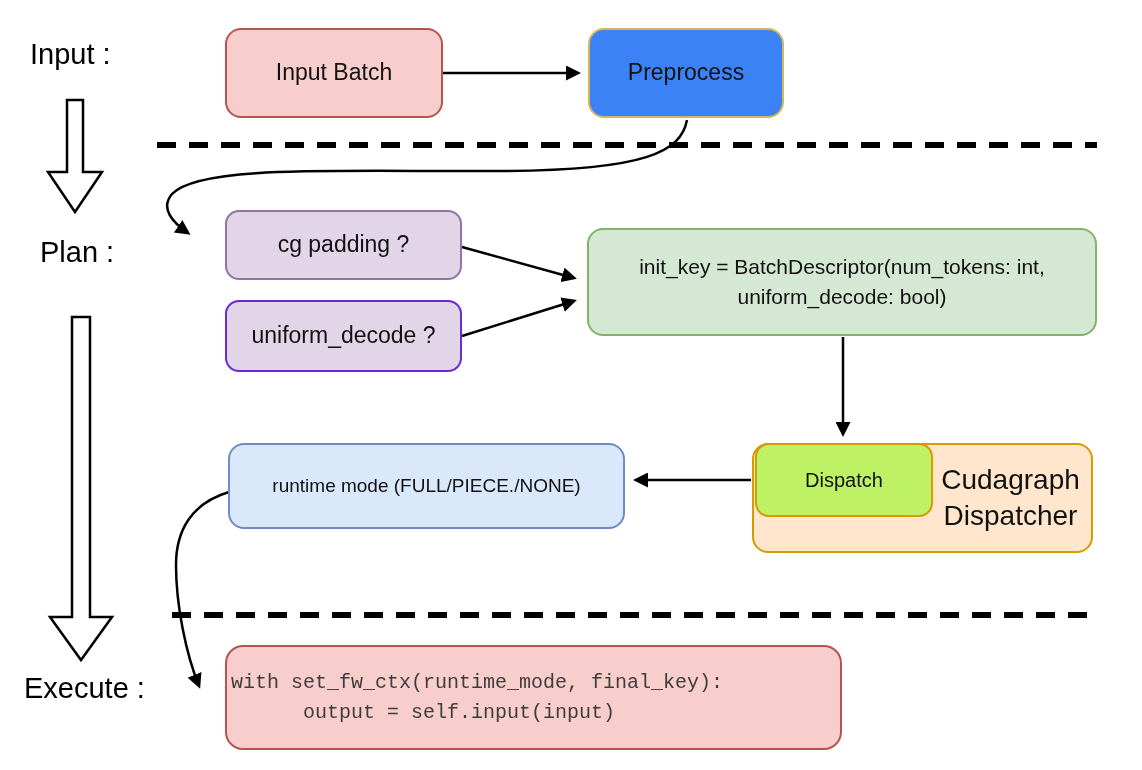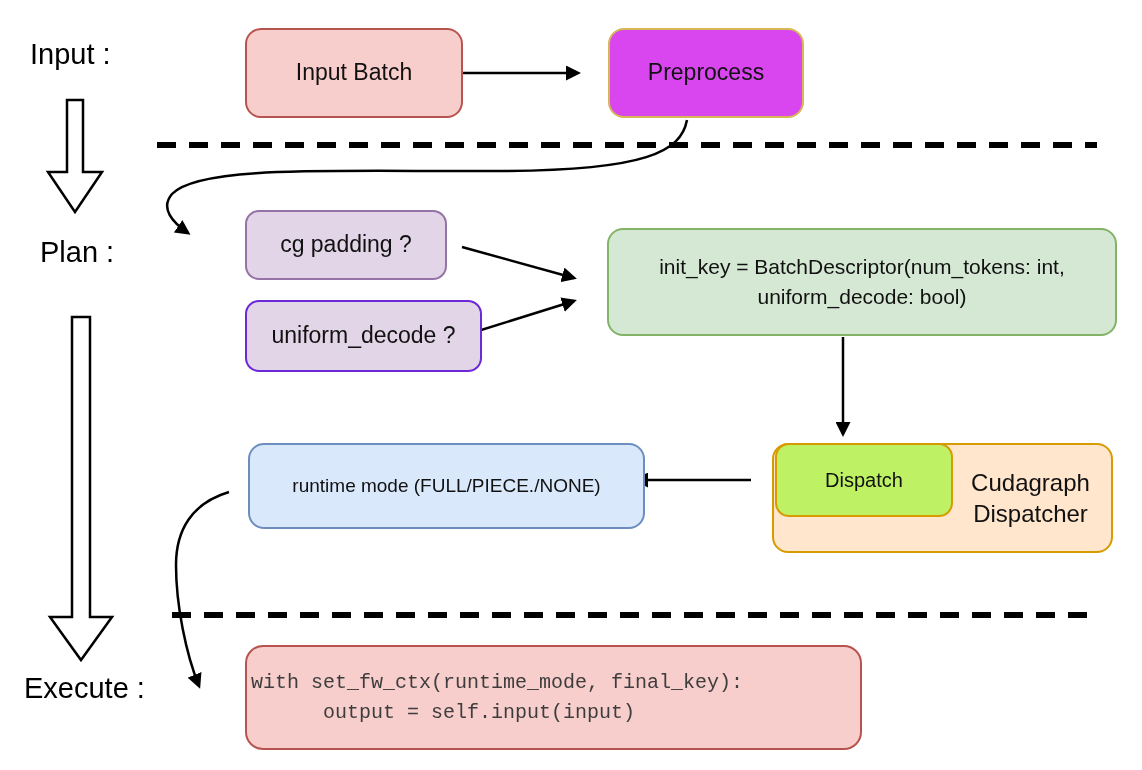--- a/index.html
+++ b/index.html
@@ -26,40 +26,39 @@
     position:absolute;
     box-sizing:border-box;
     border-radius:16px;
     display:flex;
     flex-direction:column;
     align-items:center;
     justify-content:center;
     text-align:center;
     font-size:23px;
     line-height:1.35;
-    margin-left:20px;
   }
   #node-input-batch{left:225px;top:28px;width:218px;height:90px;
     background:#f8cecc;border:2px solid #b85450;}
   #node-preprocess{left:588px;top:28px;width:196px;height:90px;
-    background:#d946ef;border:2px solid #d6b656;}
-  #node-cg-padding{left:225px;top:210px;width:202px;height:70px;
+    background:#3b82f6;border:2px solid #d6b656;}
+  #node-cg-padding{left:225px;top:210px;width:237px;height:70px;
     background:#e1d5e7;border:2px solid #9673a6;border-radius:14px;}
   #node-uniform-decode{left:225px;top:300px;width:237px;height:72px;
     background:#e1d5e7;border:2px solid #6d28d9;border-radius:14px;}
   #node-init-key{left:587px;top:228px;width:510px;height:108px;
     background:#d5e8d4;border:2px solid #82b366;font-size:21px;line-height:1.45;}
   #node-runtime{left:228px;top:443px;width:397px;height:86px;
     background:#dae8fc;border:2px solid #6c8ebf;font-size:19px;line-height:1.5;}
   #node-cudagraph{left:752px;top:443px;width:341px;height:110px;
     background:#ffe6cc;border:2px solid #d79b00;}
   #cudagraph-label{
     position:absolute;left:180px;right:4px;top:0;bottom:0;
     display:flex;flex-direction:column;align-items:center;justify-content:center;
-    font-size:24px;line-height:1.3;
+    font-size:28px;line-height:1.3;
   }
   #node-dispatch{left:755px;top:443px;width:178px;height:74px;
     background:#bef264;border:2px solid #d79b00;border-radius:14px;font-size:20px;}
   #node-execute-code{left:225px;top:645px;width:617px;height:105px;
     background:#f8cecc;border:2px solid #b85450;border-radius:18px;
     align-items:flex-start;justify-content:center;
     font-family:"Liberation Mono", monospace;
     font-size:20px;line-height:1.5;color:#3d3d3d;
     padding-left:4px;text-align:left;}
   .code-line{white-space:pre;}

